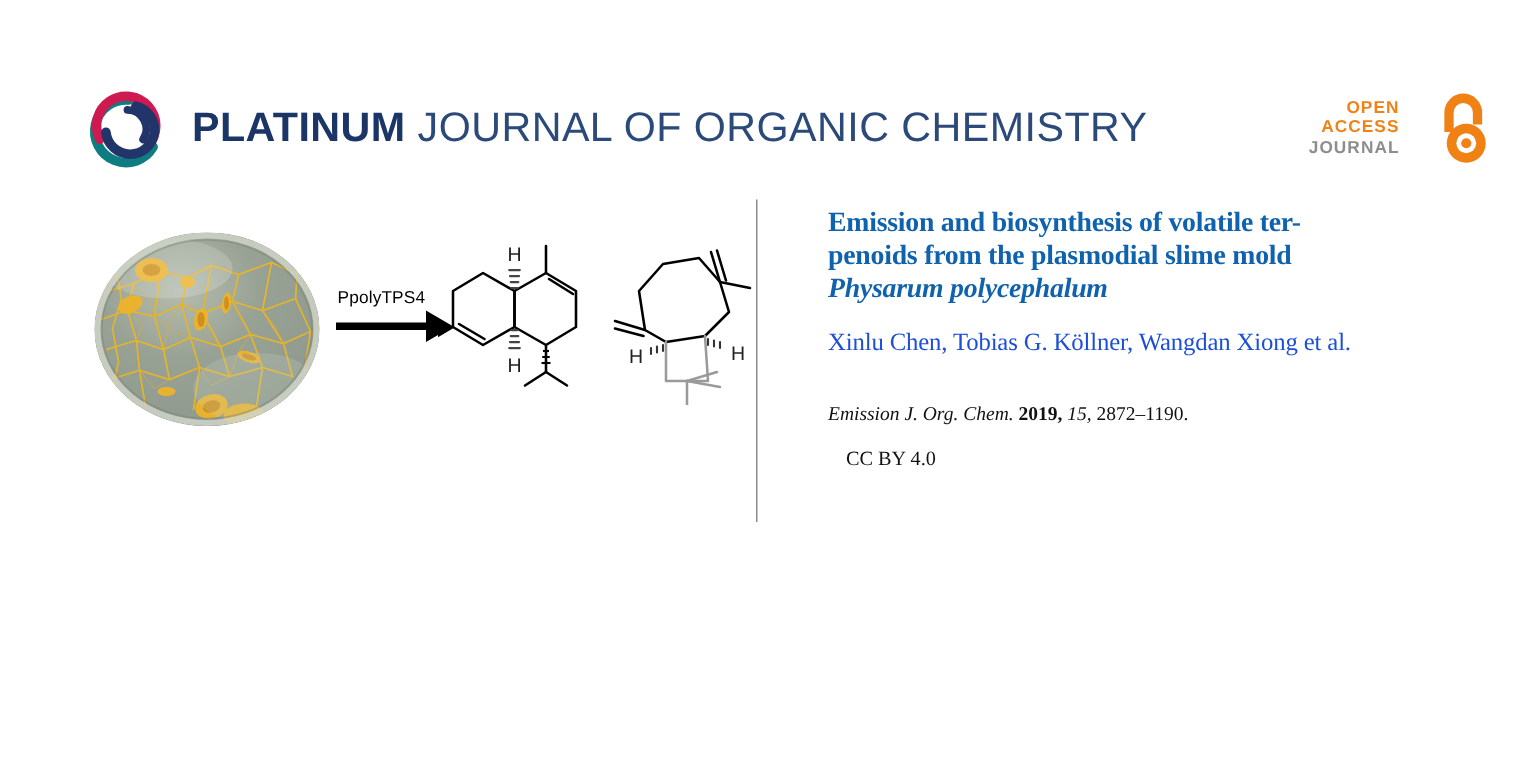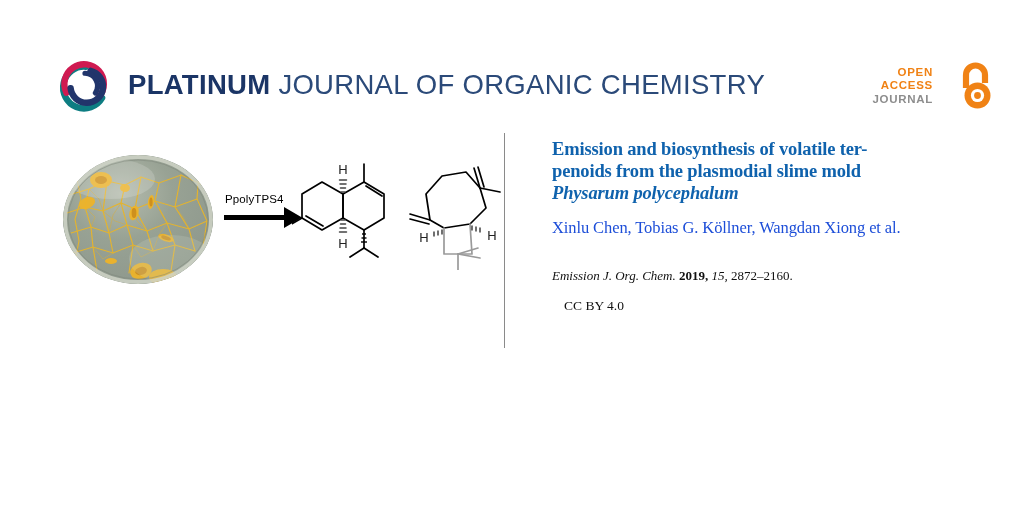--- a/index.html
+++ b/index.html
@@ -390,18 +390,18 @@
   </div>
 
   <div class="divider"></div>
 
   <div class="textcol">
 
     <h1 class="art-title"><span>Emission and biosynthesis of volatile ter-</span><br><span>penoids from the plasmodial slime mold</span><br><span class="species">Physarum polycephalum</span></h1>
 
     <p class="authors">Xinlu Chen, Tobias G. Köllner, Wangdan Xiong et al.</p>
 
-    <p class="citation"><span>Emission J. Org. Chem.</span><span> </span><span class="year">2019,</span><span> </span><span class="vol">15,</span><span> </span><span class="pages">2872–2160.</span></p>
+    <p class="citation"><span>Emission J. Org. Chem.</span><span> </span><span class="year">2019,</span><span> </span><span class="vol">15,</span><span> </span><span class="pages">2872–1190.</span></p>
 
     <p class="license">CC BY 4.0</p>
   </div>
 
 </div>
 
 </body></html>

